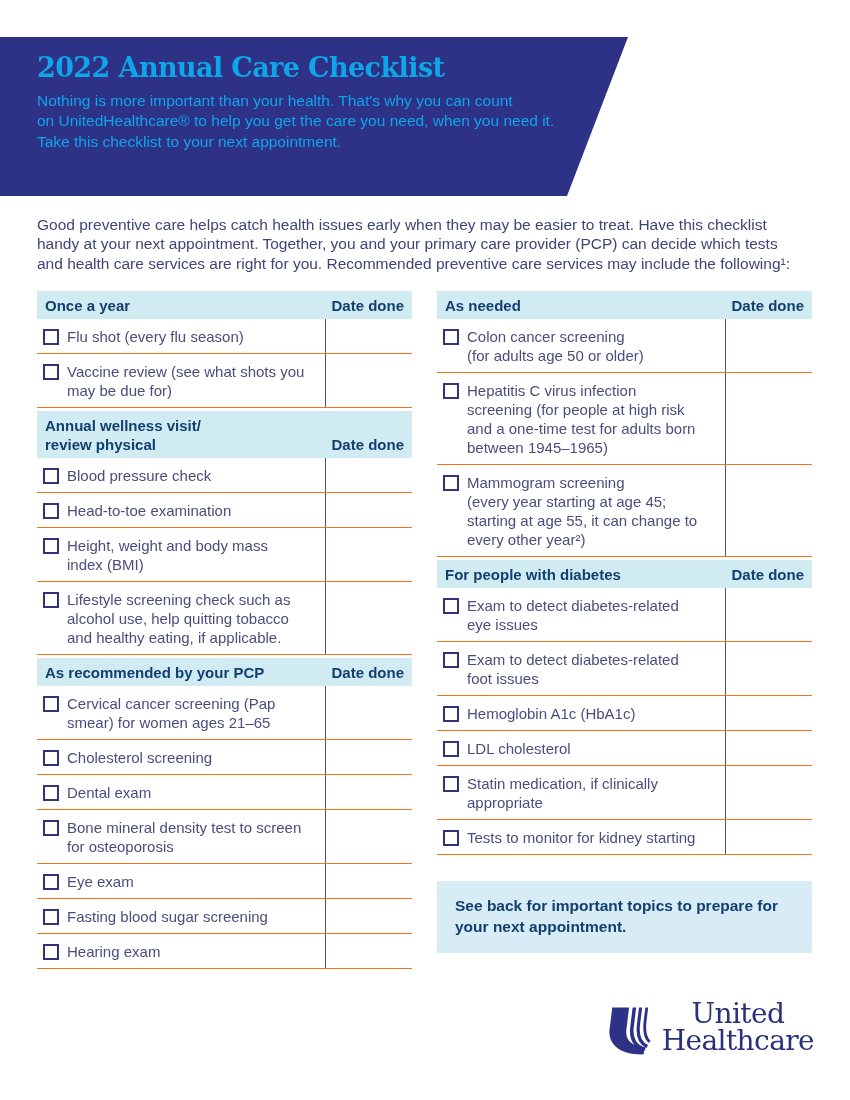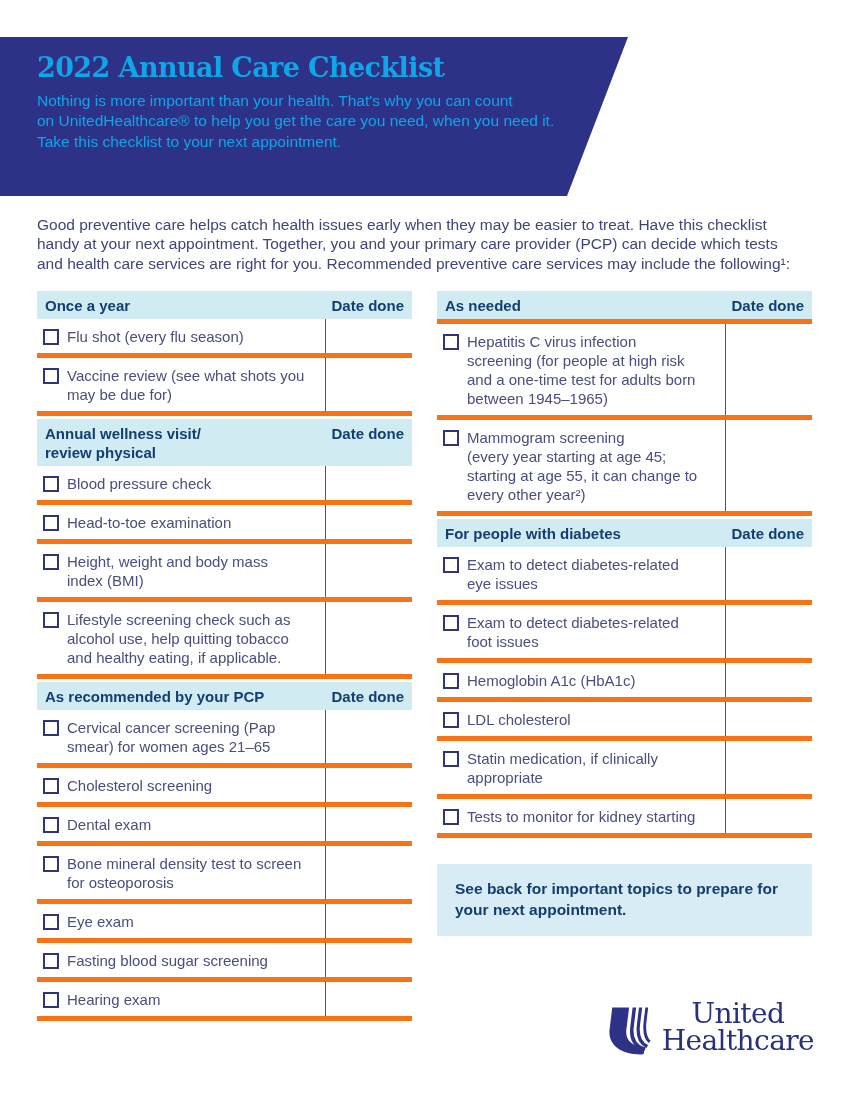--- a/index.html
+++ b/index.html
@@ -58,38 +58,38 @@
     top: 291px;
     left: 37px;
     width: 776px;
     display: flex;
     gap: 25px;
   }
   .col { width: 375px; flex: none; }
 
   .band {
     display: flex;
-    align-items: flex-start;
+    align-items: flex-end;
     justify-content: space-between;
     background: #d1ebf2;
     color: #123e70;
     font-weight: bold;
     font-size: 15px;
     line-height: 19px;
     box-sizing: border-box;
     padding: 4.5px 8px 4.5px 8px;
     margin-top: 3px;
     white-space: pre-line;
   }
   [data-column] > .band:first-child { margin-top: 0; }
   .band-date { flex: none; padding-left: 6px; }
 
   .row {
     display: flex;
-    border-bottom: 5px solid #f97316;
+    border-bottom: 1px solid #f97316;
   }
   .row-main {
     flex: 1;
     display: flex;
     align-items: flex-start;
     padding: 8px 6px 7px 6px;
     box-sizing: border-box;
   }
   .cb {
     flex: none;
@@ -260,20 +260,25 @@
             <span class="item-text">Hearing exam</span>
           </div>
           <div class="date-cell"></div>
         </div>
       </div>
   </div>
   <div class="col">
     <div data-column="right">
         <div class="band"><span class="band-title">As needed</span><span class="band-date">Date done</span></div>
         <div class="row">
+          <div class="row-main">
+            <span class="cb"></span>
+            <span class="item-text">Colon cancer screening
+(for adults age 50 or older)</span>
+          </div>
           <div class="date-cell"></div>
         </div>
         <div class="row">
           <div class="row-main">
             <span class="cb"></span>
             <span class="item-text">Hepatitis C virus infection
 screening (for people at high risk
 and a one-time test for adults born
 between 1945–1965)</span>
           </div>

